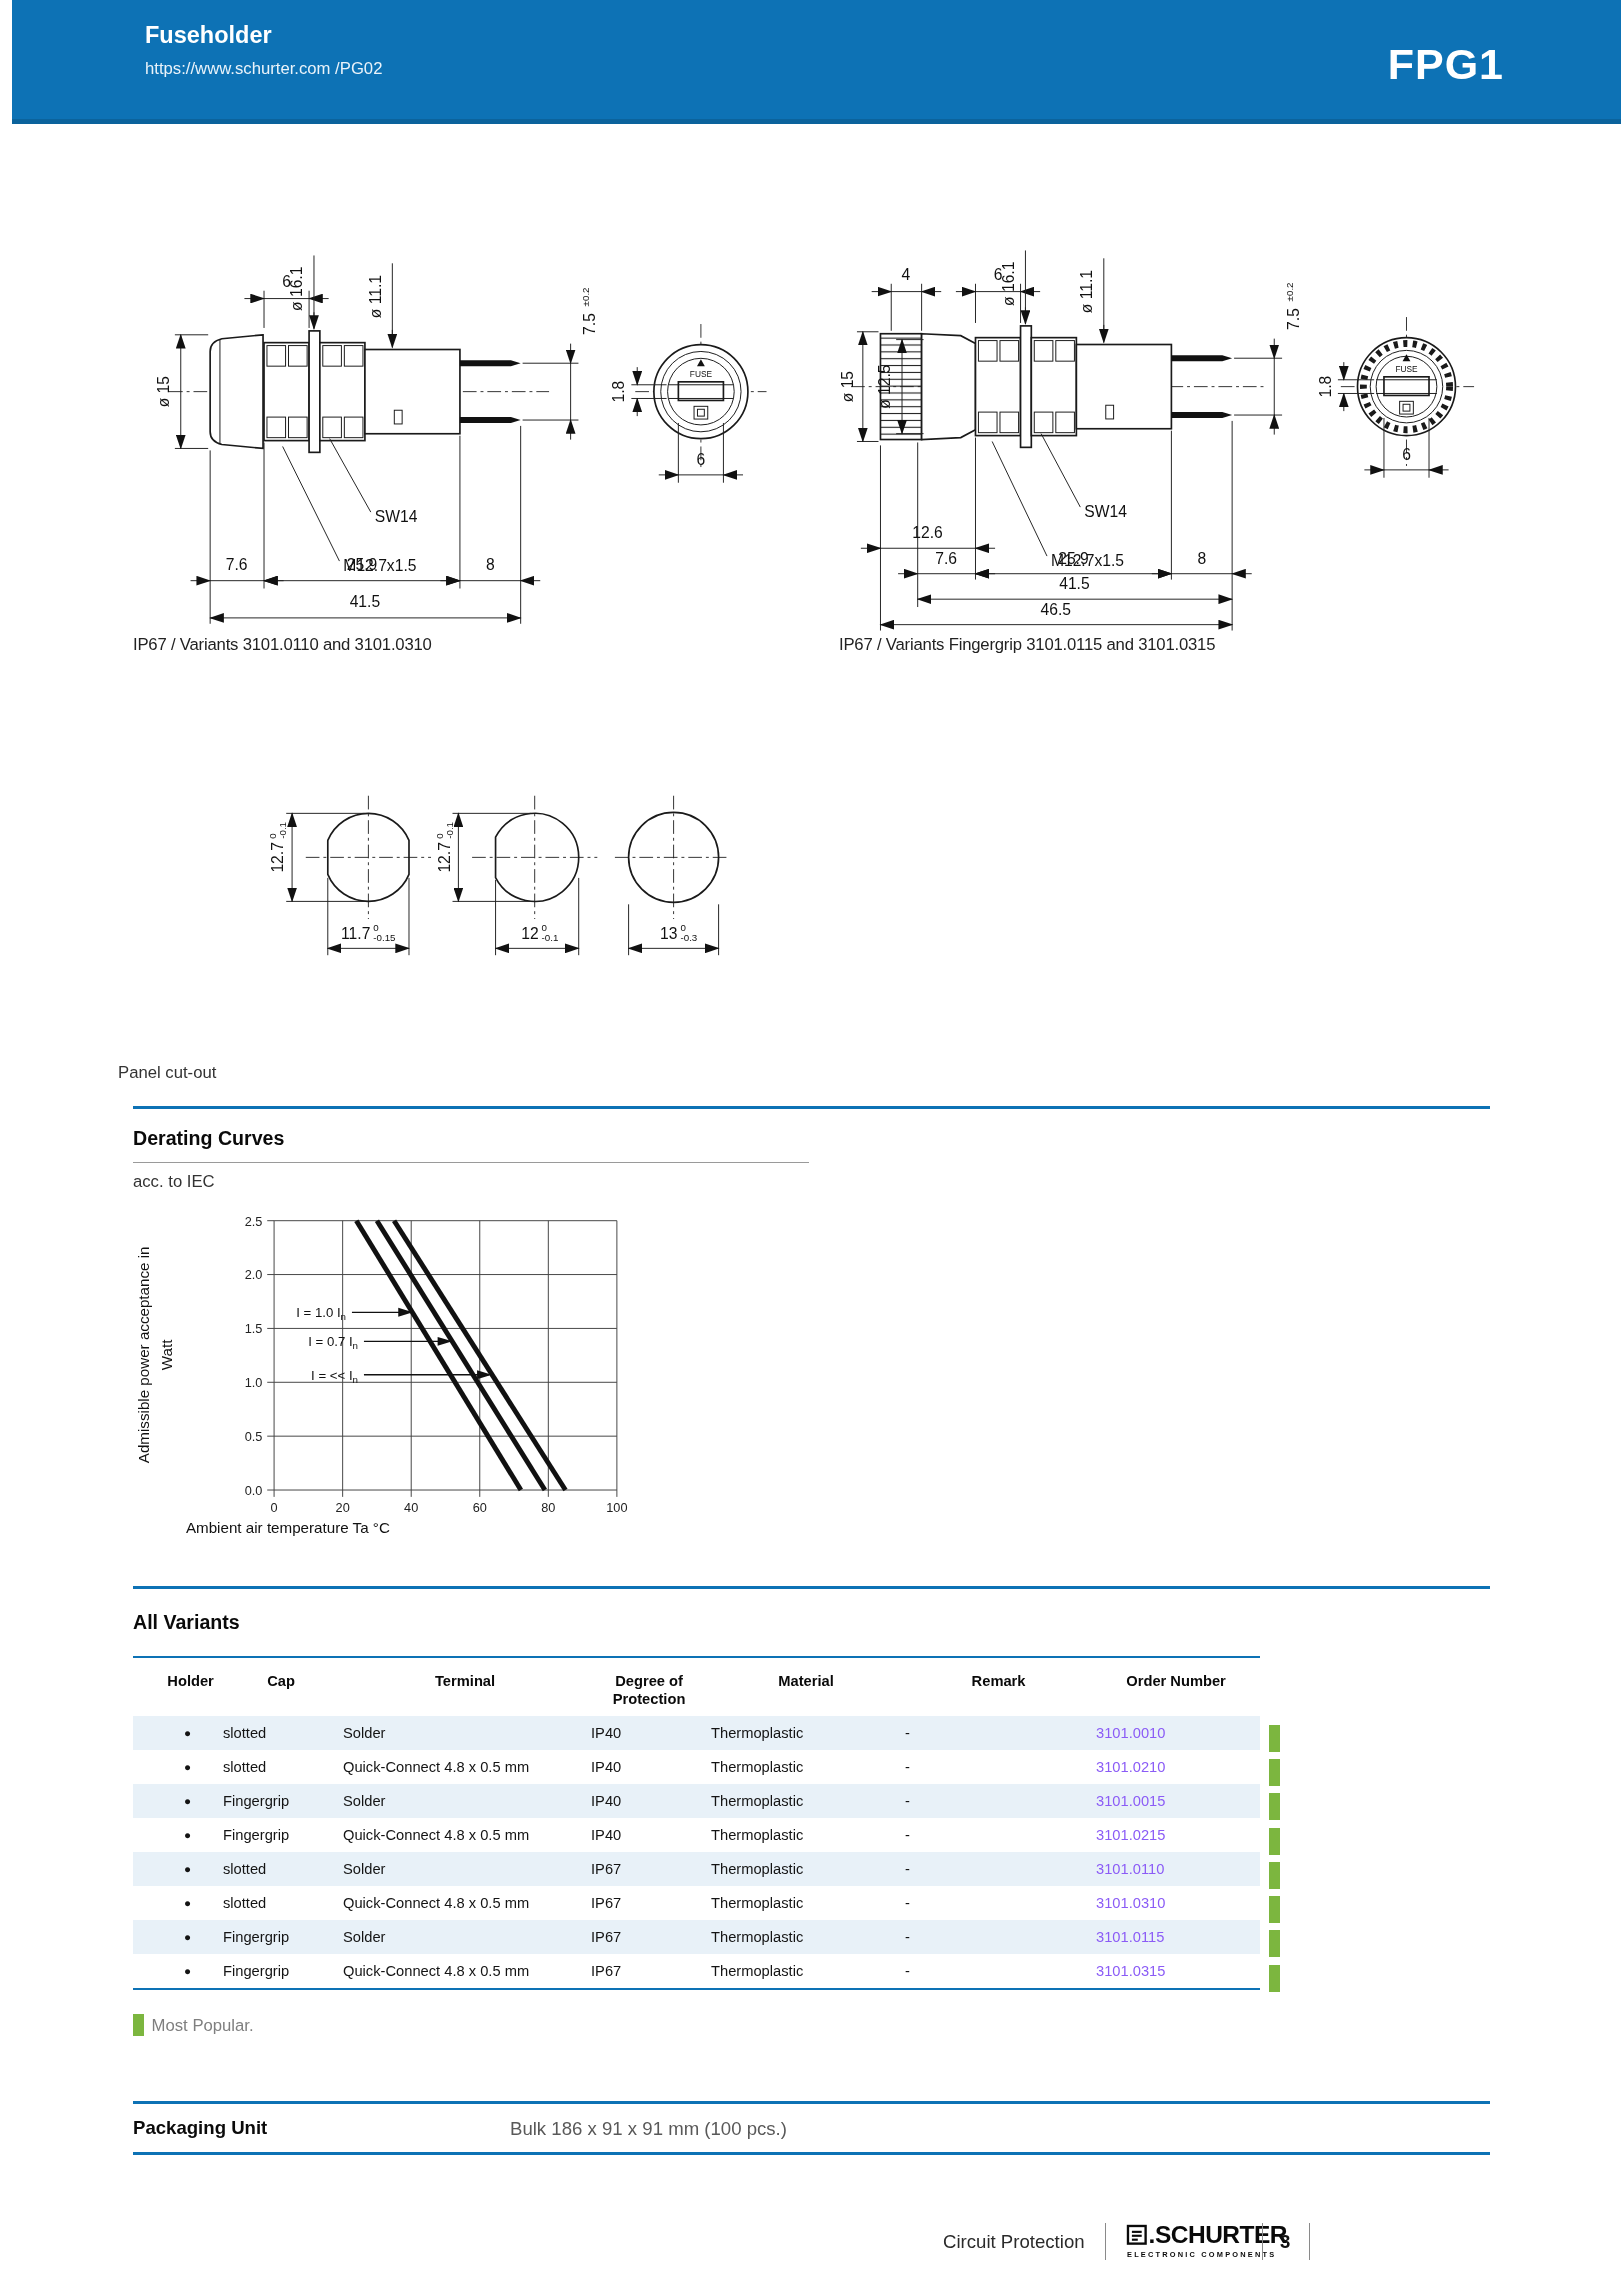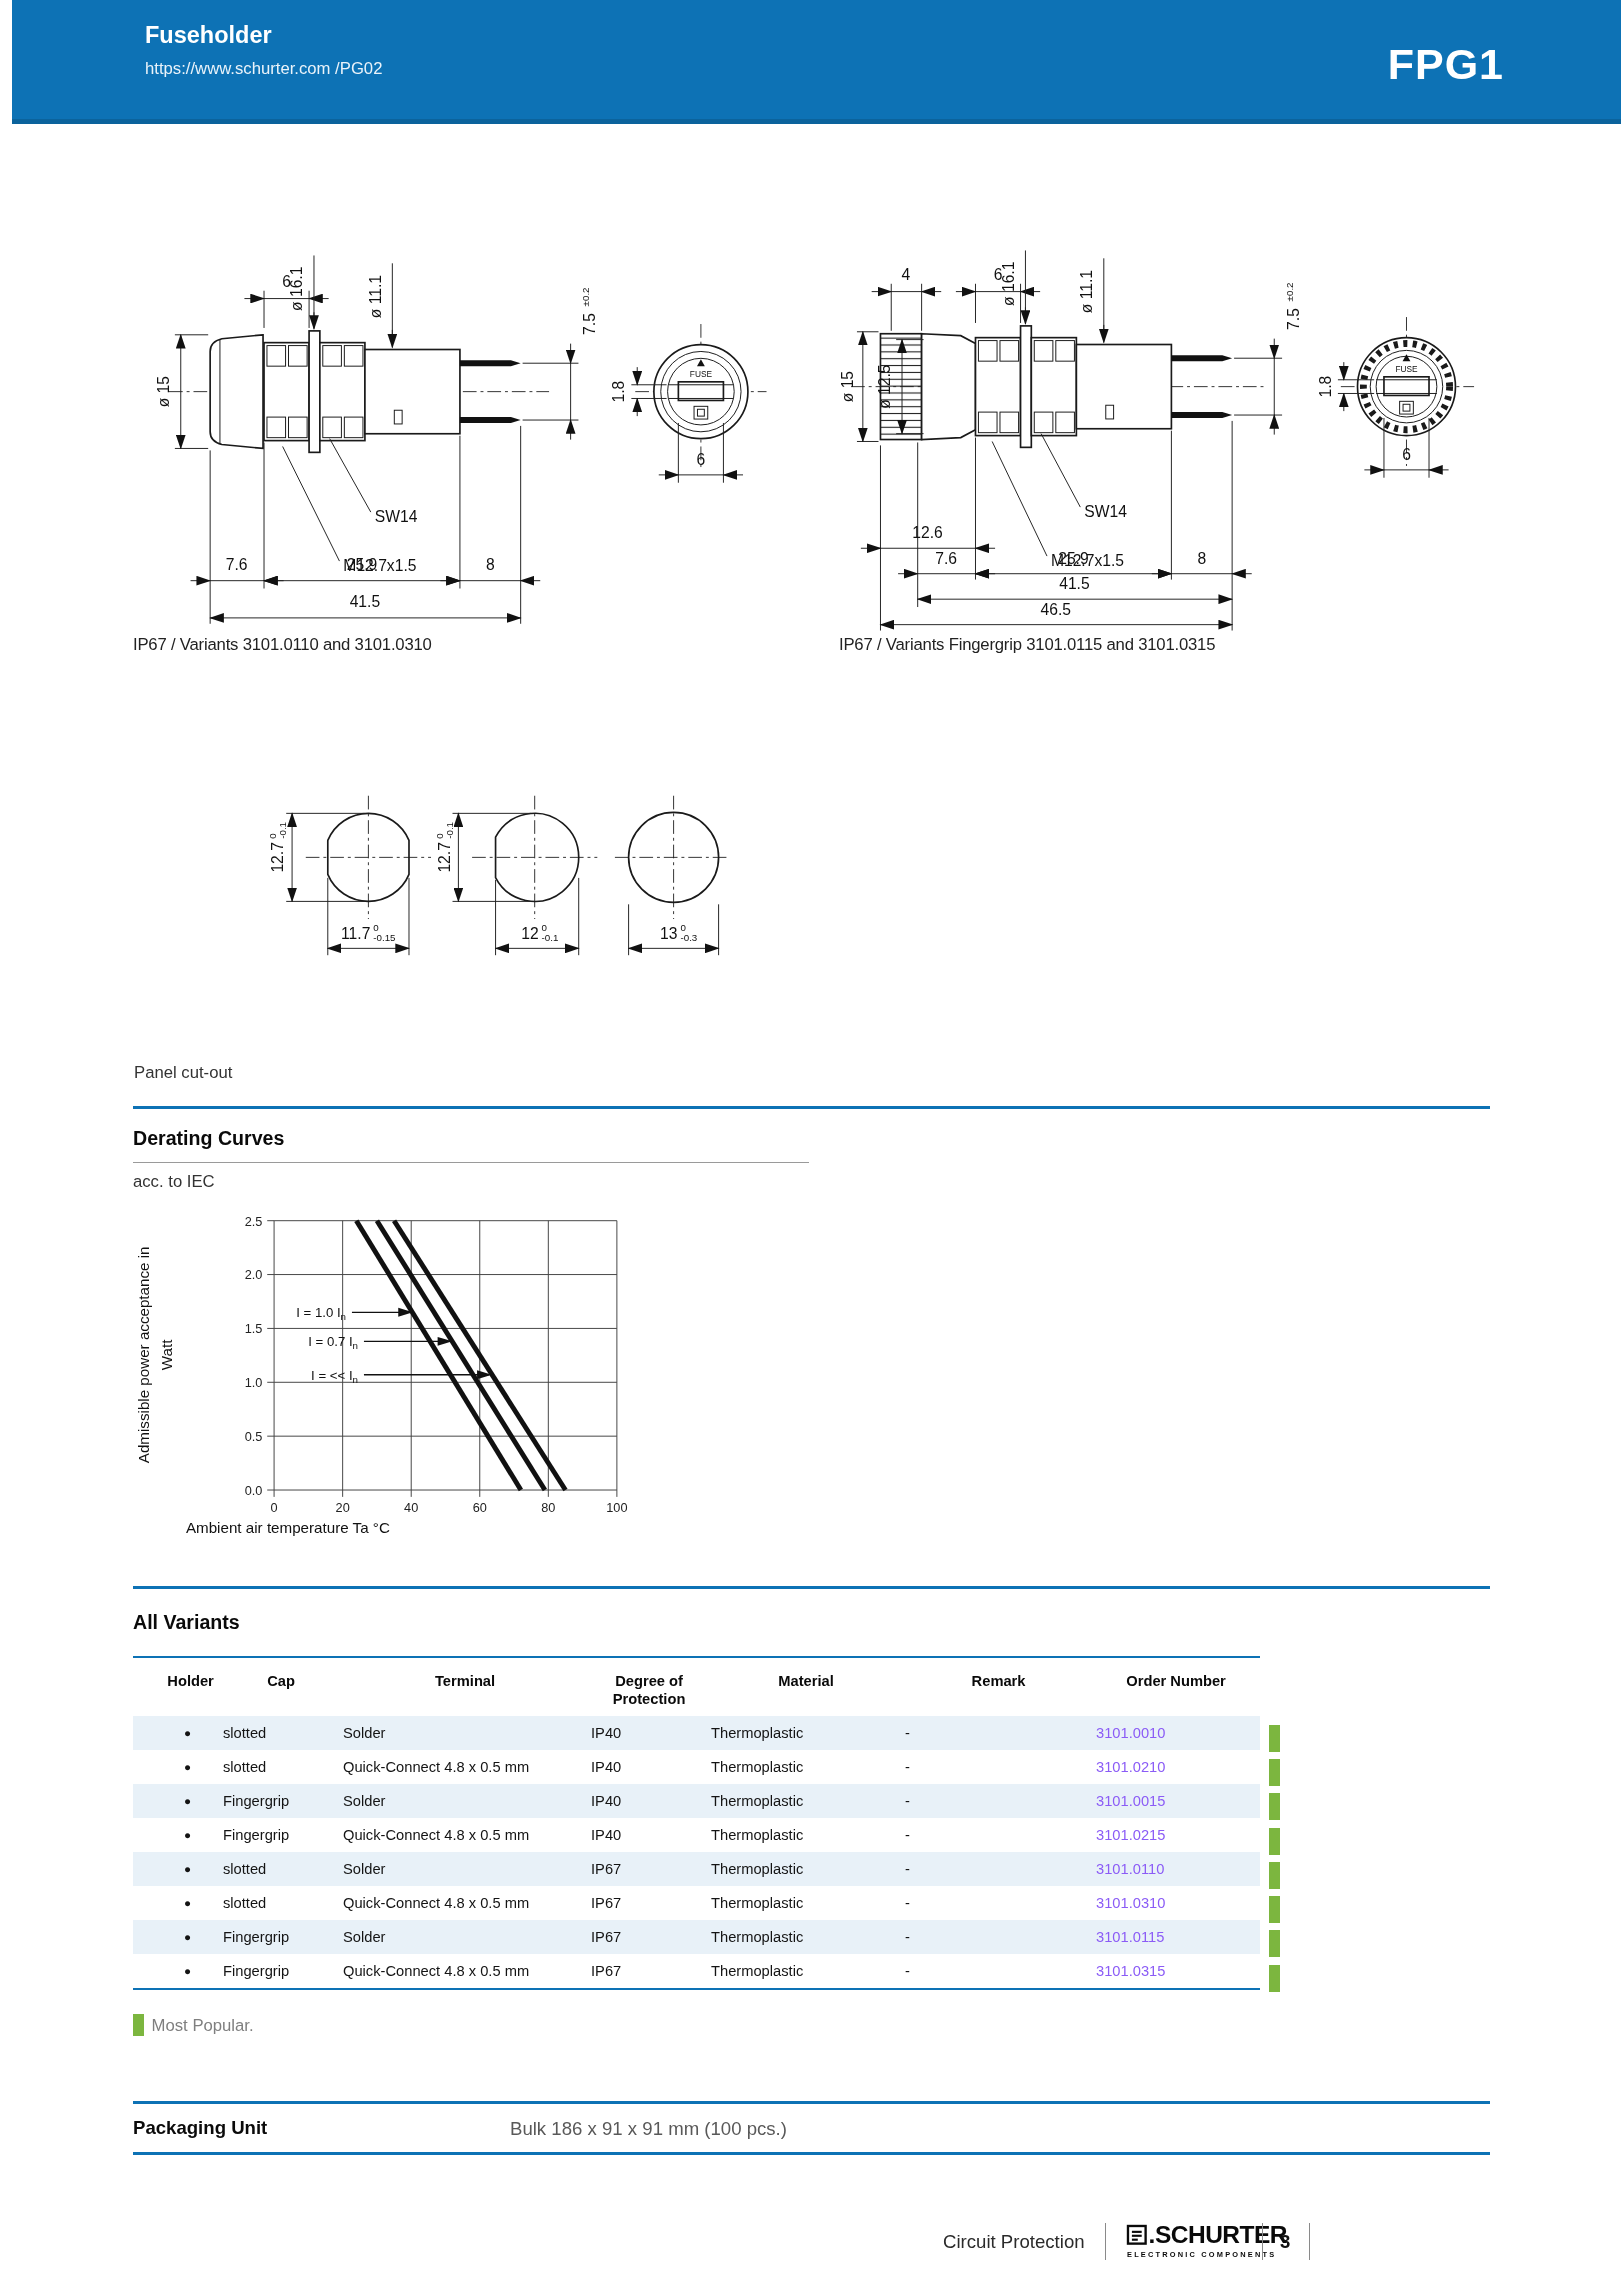--- a/index.html
+++ b/index.html
@@ -349,21 +349,21 @@
     <circle class="part2" cx="462" cy="75" r="46"></circle>
     <line class="dim" x1="416" y1="123" x2="416" y2="175"></line>
       <line class="dim" x1="508" y1="123" x2="508" y2="175"></line>
     <line class="dim" x1="416" y1="168" x2="508" y2="168" marker-start="url(#arrs)" marker-end="url(#arr)"></line>
     <g transform="translate(462,158)">
       <text class="dtxt" x="4" y="0" text-anchor="end">13</text>
       <text class="dtol" x="7" y="-8">0</text>
       <text class="dtol" x="7" y="2">-0.3</text>
     </g>
   </svg>
-  <div class="subtle" style="left:134px;top:1063px">Panel cut-out</div>
+  <div class="subtle" style="left:118px;top:1063px">Panel cut-out</div>
 
   <div class="blue-rule" style="left:133px;top:1106px;width:1357px"></div>
   <div class="h2" style="left:133px;top:1127px">Derating Curves</div>
   <div class="gray-rule" style="left:133px;top:1162px;width:676px"></div>
   <div class="subtle" style="left:133px;top:1172px">acc. to IEC</div>
   <svg id="chart-svg" viewBox="0 0 600 340" style="left:127px;top:1206px;width:588px;height:333px">
       <line x1="150" y1="290" x2="150" y2="15" stroke="#444" stroke-width="1"></line>
       <line x1="150" y1="290" x2="150" y2="297" stroke="#444" stroke-width="1"></line>
       <text x="150" y="312" text-anchor="middle" class="tick">0</text>
       <line x1="220" y1="290" x2="220" y2="15" stroke="#444" stroke-width="1"></line>

